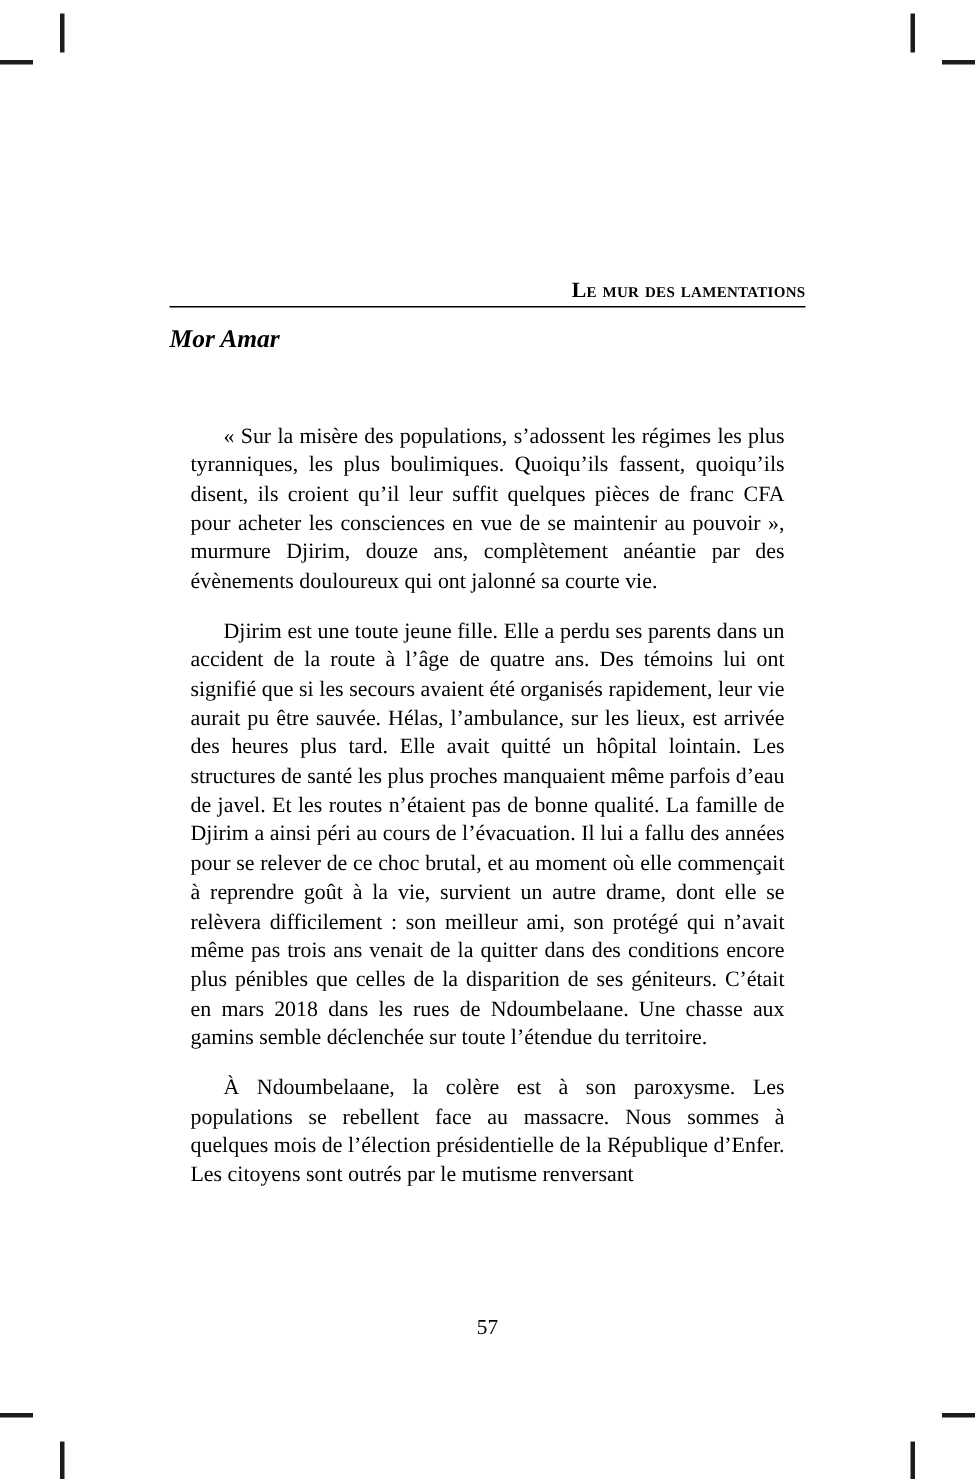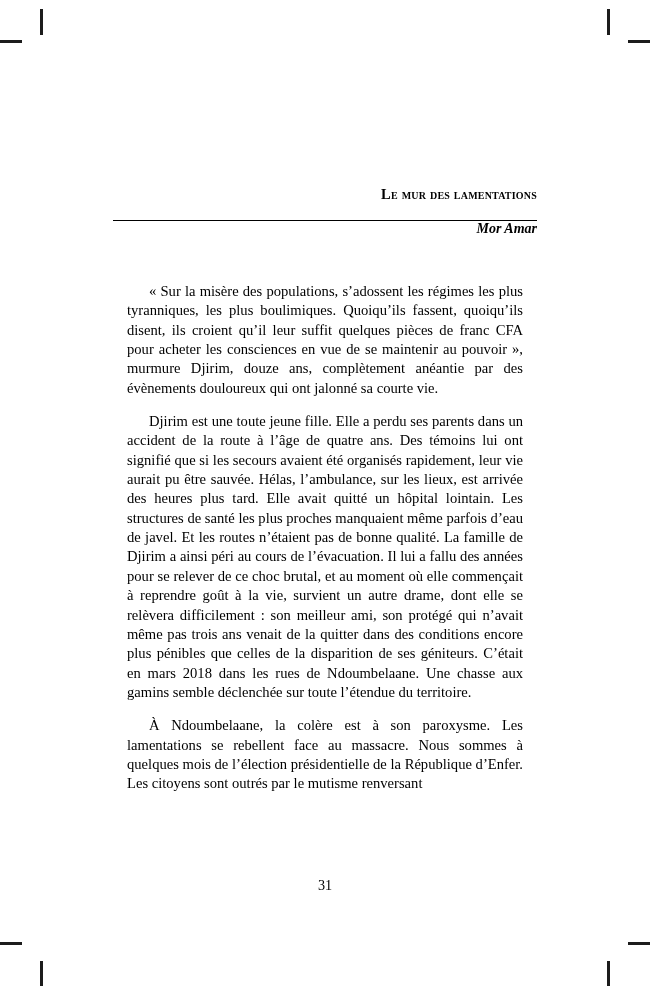--- a/index.html
+++ b/index.html
@@ -50,36 +50,36 @@
     width: 424px;
   }
 
   .chapter-title {
     text-align: right;
     font-weight: bold;
     font-size: 14.5px;
     font-variant: small-caps;
     letter-spacing: 0.2px;
     line-height: 1.25;
-    padding-bottom: 16px;
+    padding-bottom: 0;
     white-space: nowrap;
   }
 
   .title-rule {
     border-bottom: 1.2px solid #000000;
     width: 100%;
     height: 0;
     margin-top: 1px;
   }
 
   .chapter-author {
-    text-align: right;
     font-weight: bold;
     font-style: italic;
-    font-size: 14px;
+    font-size: 17px;
+    margin-top: 11px;
     white-space: nowrap;
   }
 
   .body-text {
     position: absolute;
     top: 268px;
     left: 0;
     width: 424px;
   }
 
@@ -118,18 +118,18 @@
 
   <div class="chapter-header">
     <div class="chapter-title">Le mur des lamentations</div>
     <div class="title-rule"></div>
     <div class="chapter-author">Mor Amar</div>
   </div>
 
   <div class="body-text">
     <p>« Sur la misère des populations, s’adossent les régimes les plus tyranniques, les plus boulimiques. Quoiqu’ils fassent, quoiqu’ils disent, ils croient qu’il leur suffit quelques pièces de franc CFA pour acheter les consciences en vue de se maintenir au pouvoir », murmure Djirim, douze ans, complètement anéantie par des évènements douloureux qui ont jalonné sa courte vie.</p>
     <p>Djirim est une toute jeune fille. Elle a perdu ses parents dans un accident de la route à l’âge de quatre ans. Des témoins lui ont signifié que si les secours avaient été organisés rapidement, leur vie aurait pu être sauvée. Hélas, l’ambulance, sur les lieux, est arrivée des heures plus tard. Elle avait quitté un hôpital lointain. Les structures de santé les plus proches manquaient même parfois d’eau de javel. Et les routes n’étaient pas de bonne qualité. La famille de Djirim a ainsi péri au cours de l’évacuation. Il lui a fallu des années pour se relever de ce choc brutal, et au moment où elle commençait à reprendre goût à la vie, survient un autre drame, dont elle se relèvera difficilement : son meilleur ami, son protégé qui n’avait même pas trois ans venait de la quitter dans des conditions encore plus pénibles que celles de la disparition de ses géniteurs. C’était en mars 2018 dans les rues de Ndoumbelaane. Une chasse aux gamins semble déclenchée sur toute l’étendue du territoire.</p>
-    <p>À Ndoumbelaane, la colère est à son paroxysme. Les lamentations se rebellent face au massacre. Nous sommes à quelques mois de l’élection présidentielle de la République d’Enfer. Les citoyens sont outrés par le mutisme renversant</p>
+    <p>À Ndoumbelaane, la colère est à son paroxysme. Les populations se rebellent face au massacre. Nous sommes à quelques mois de l’élection présidentielle de la République d’Enfer. Les citoyens sont outrés par le mutisme renversant</p>
   </div>
 
-  <div class="page-number">31</div>
+  <div class="page-number">57</div>
 
 </div>
 
 </body></html>

